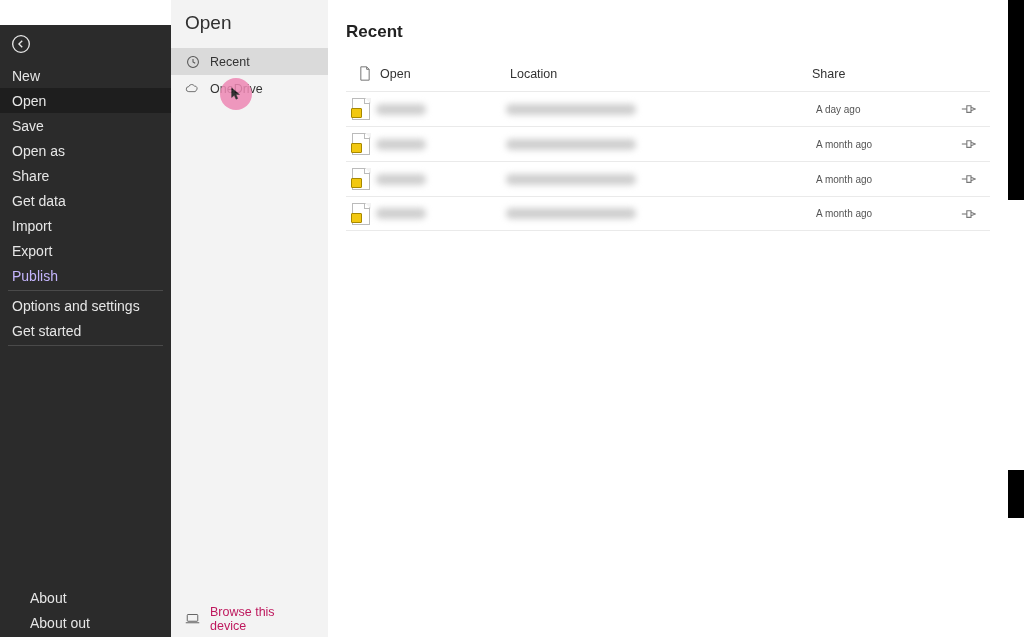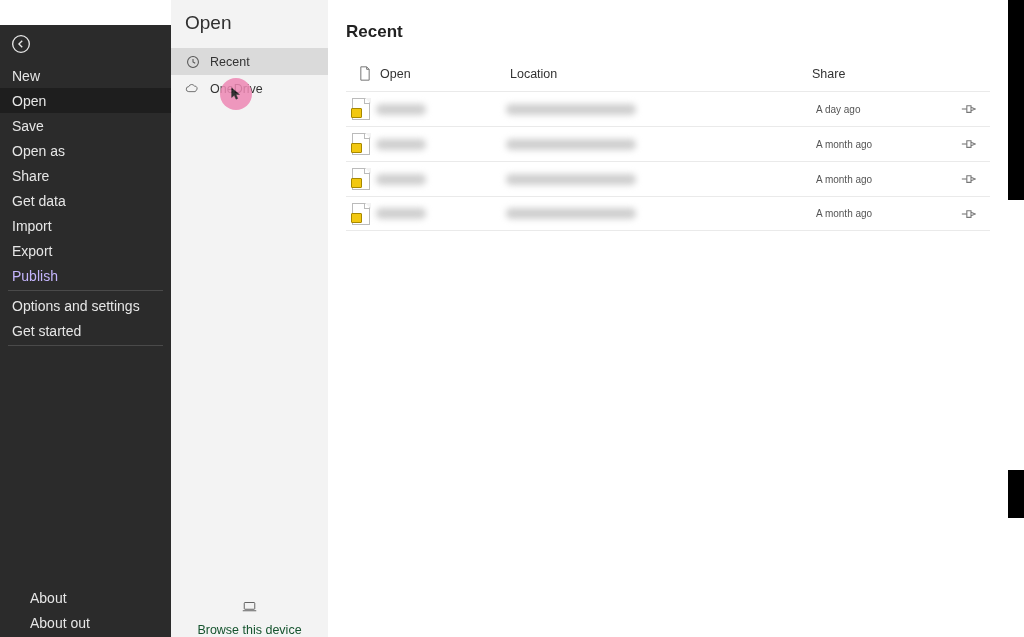--- a/index.html
+++ b/index.html
@@ -96,22 +96,21 @@
   }
   .browse-device {
     margin-top: auto;
     height: 36px;
     display: flex;
     align-items: center;
     gap: 10px;
     padding: 0 14px;
     cursor: pointer;
     font-size: 12.5px;
-    color: #14532d;
-    flex-direction: column;
+    color: #be185d;
   }
   
   .content {
     flex: 1;
     background: #fff;
     padding: 22px 18px 0 18px;
     display: flex;
     flex-direction: column;
   }
   .content-title {

